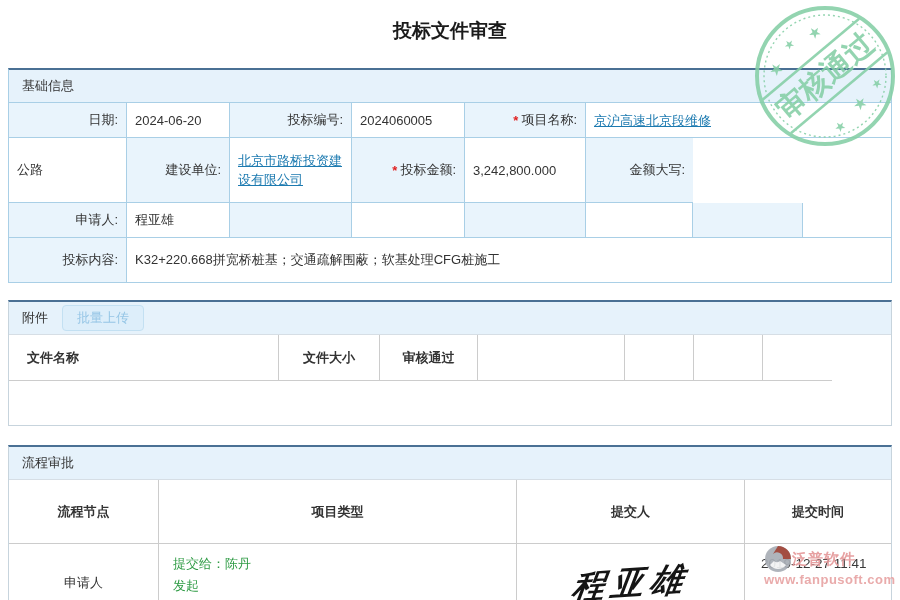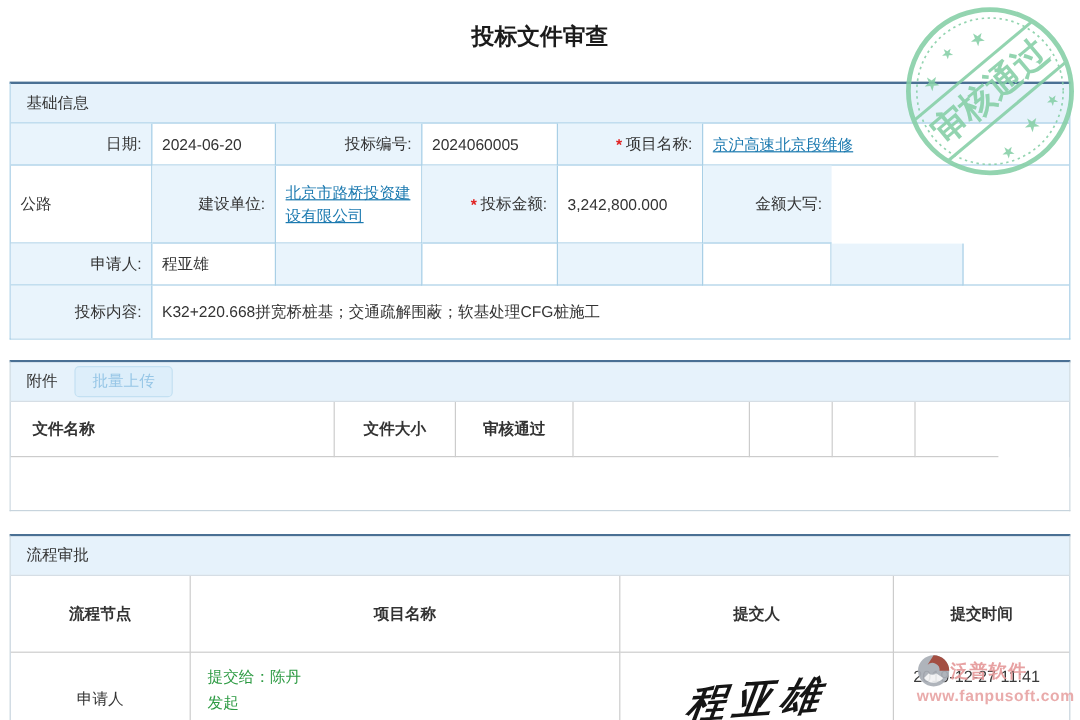--- a/index.html
+++ b/index.html
@@ -154,21 +154,21 @@
     </div>
     <div class="a-body"></div>
   </section>
 
   <section class="panel gray" style="top:445px;">
     <div class="panel-bar">
       <span>流程审批</span>
     </div>
     <div class="p-head">
       <div class="hcell">流程节点</div>
-      <div class="hcell">项目名称</div>
+      <div class="hcell">项目类型</div>
       <div class="hcell">提交人</div>
       <div class="hcell">提交时间</div>
     </div>
     <div class="p-row">
       <div class="pcell pc-node">申请人</div>
       <div class="pcell pc-opinion">
         <div>提交给：陈丹</div>
         <div>发起</div>
       </div>
       <div class="pcell pc-sign">

